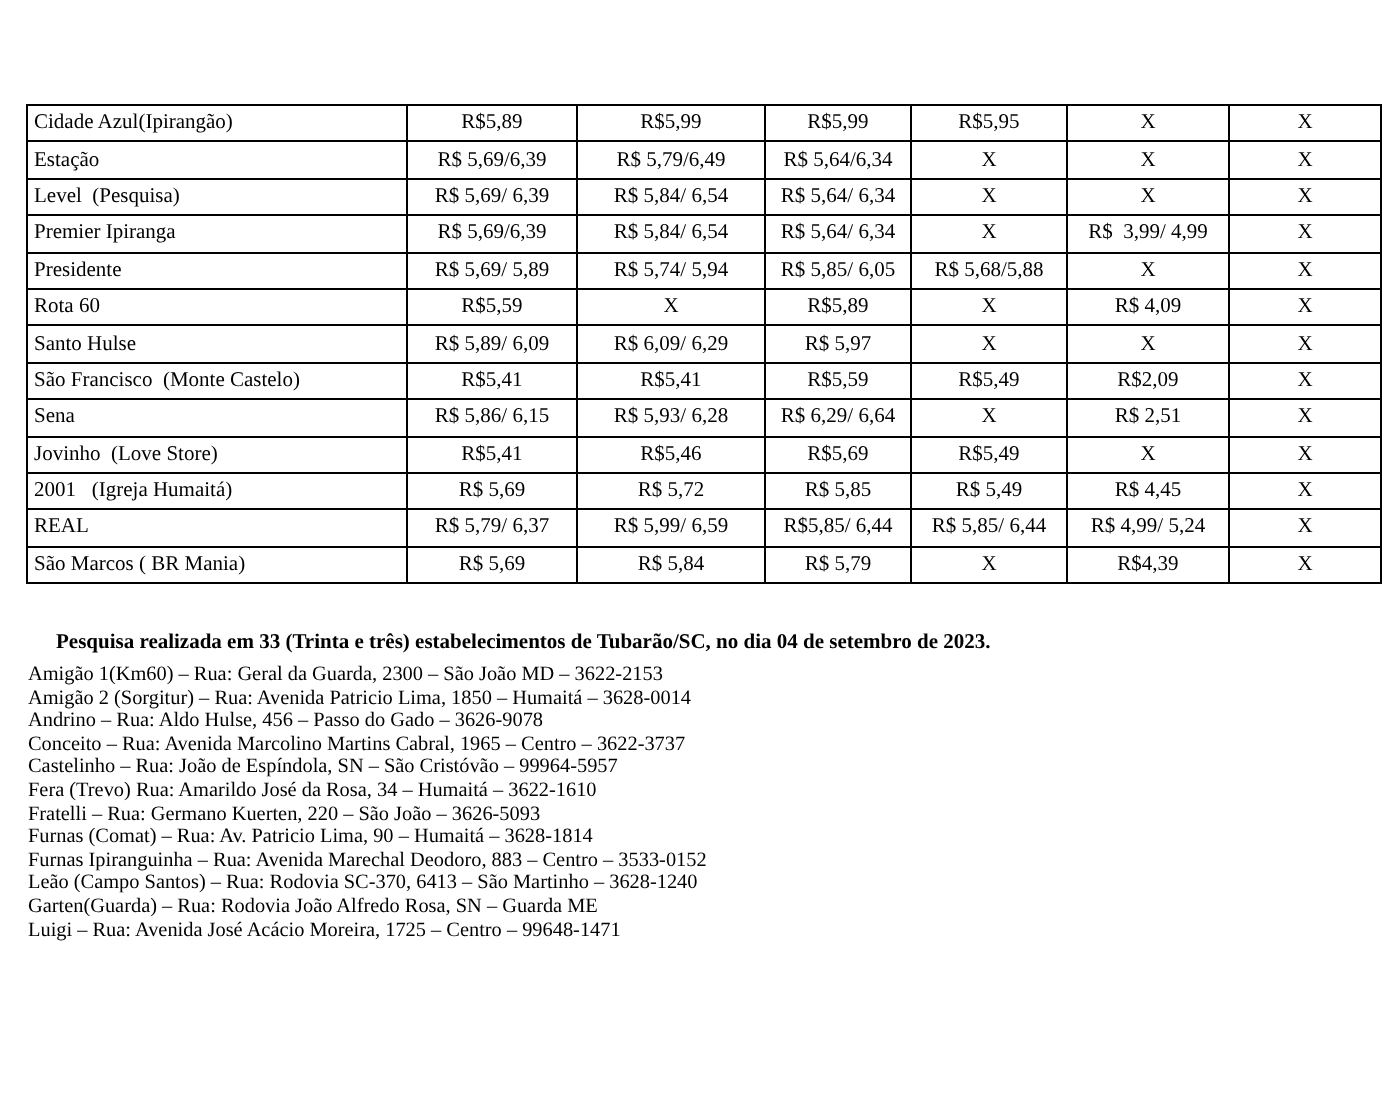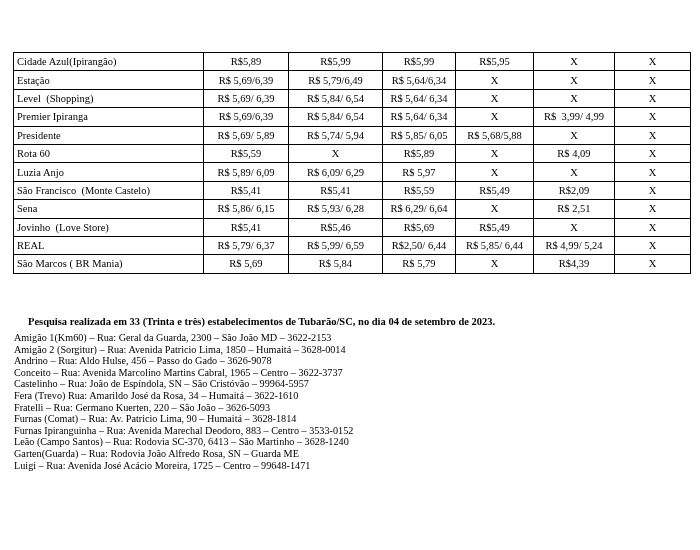--- a/index.html
+++ b/index.html
@@ -88,21 +88,21 @@
         <tr>
           <td class="name-cell">Estação</td>
           <td class="val-cell">R$ 5,69/6,39</td>
           <td class="val-cell">R$ 5,79/6,49</td>
           <td class="val-cell">R$ 5,64/6,34</td>
           <td class="val-cell">X</td>
           <td class="val-cell">X</td>
           <td class="val-cell">X</td>
         </tr>
         <tr>
-          <td class="name-cell">Level  (Shopping)</td>
+          <td class="name-cell">Level  (Pesquisa)</td>
           <td class="val-cell">R$ 5,69/ 6,39</td>
           <td class="val-cell">R$ 5,84/ 6,54</td>
           <td class="val-cell">R$ 5,64/ 6,34</td>
           <td class="val-cell">X</td>
           <td class="val-cell">X</td>
           <td class="val-cell">X</td>
         </tr>
         <tr>
           <td class="name-cell">Premier Ipiranga</td>
           <td class="val-cell">R$ 5,69/6,39</td>
@@ -124,21 +124,21 @@
         <tr>
           <td class="name-cell">Rota 60</td>
           <td class="val-cell">R$5,59</td>
           <td class="val-cell">X</td>
           <td class="val-cell">R$5,89</td>
           <td class="val-cell">X</td>
           <td class="val-cell">R$ 4,09</td>
           <td class="val-cell">X</td>
         </tr>
         <tr>
-          <td class="name-cell">Luzia Anjo</td>
+          <td class="name-cell">Santo Hulse</td>
           <td class="val-cell">R$ 5,89/ 6,09</td>
           <td class="val-cell">R$ 6,09/ 6,29</td>
           <td class="val-cell">R$ 5,97</td>
           <td class="val-cell">X</td>
           <td class="val-cell">X</td>
           <td class="val-cell">X</td>
         </tr>
         <tr>
           <td class="name-cell">São Francisco  (Monte Castelo)</td>
           <td class="val-cell">R$5,41</td>
@@ -160,24 +160,33 @@
         <tr>
           <td class="name-cell">Jovinho  (Love Store)</td>
           <td class="val-cell">R$5,41</td>
           <td class="val-cell">R$5,46</td>
           <td class="val-cell">R$5,69</td>
           <td class="val-cell">R$5,49</td>
           <td class="val-cell">X</td>
           <td class="val-cell">X</td>
         </tr>
         <tr>
+          <td class="name-cell">2001   (Igreja Humaitá)</td>
+          <td class="val-cell">R$ 5,69</td>
+          <td class="val-cell">R$ 5,72</td>
+          <td class="val-cell">R$ 5,85</td>
+          <td class="val-cell">R$ 5,49</td>
+          <td class="val-cell">R$ 4,45</td>
+          <td class="val-cell">X</td>
+        </tr>
+        <tr>
           <td class="name-cell">REAL</td>
           <td class="val-cell">R$ 5,79/ 6,37</td>
           <td class="val-cell">R$ 5,99/ 6,59</td>
-          <td class="val-cell">R$2,50/ 6,44</td>
+          <td class="val-cell">R$5,85/ 6,44</td>
           <td class="val-cell">R$ 5,85/ 6,44</td>
           <td class="val-cell">R$ 4,99/ 5,24</td>
           <td class="val-cell">X</td>
         </tr>
         <tr>
           <td class="name-cell">São Marcos ( BR Mania)</td>
           <td class="val-cell">R$ 5,69</td>
           <td class="val-cell">R$ 5,84</td>
           <td class="val-cell">R$ 5,79</td>
           <td class="val-cell">X</td>

